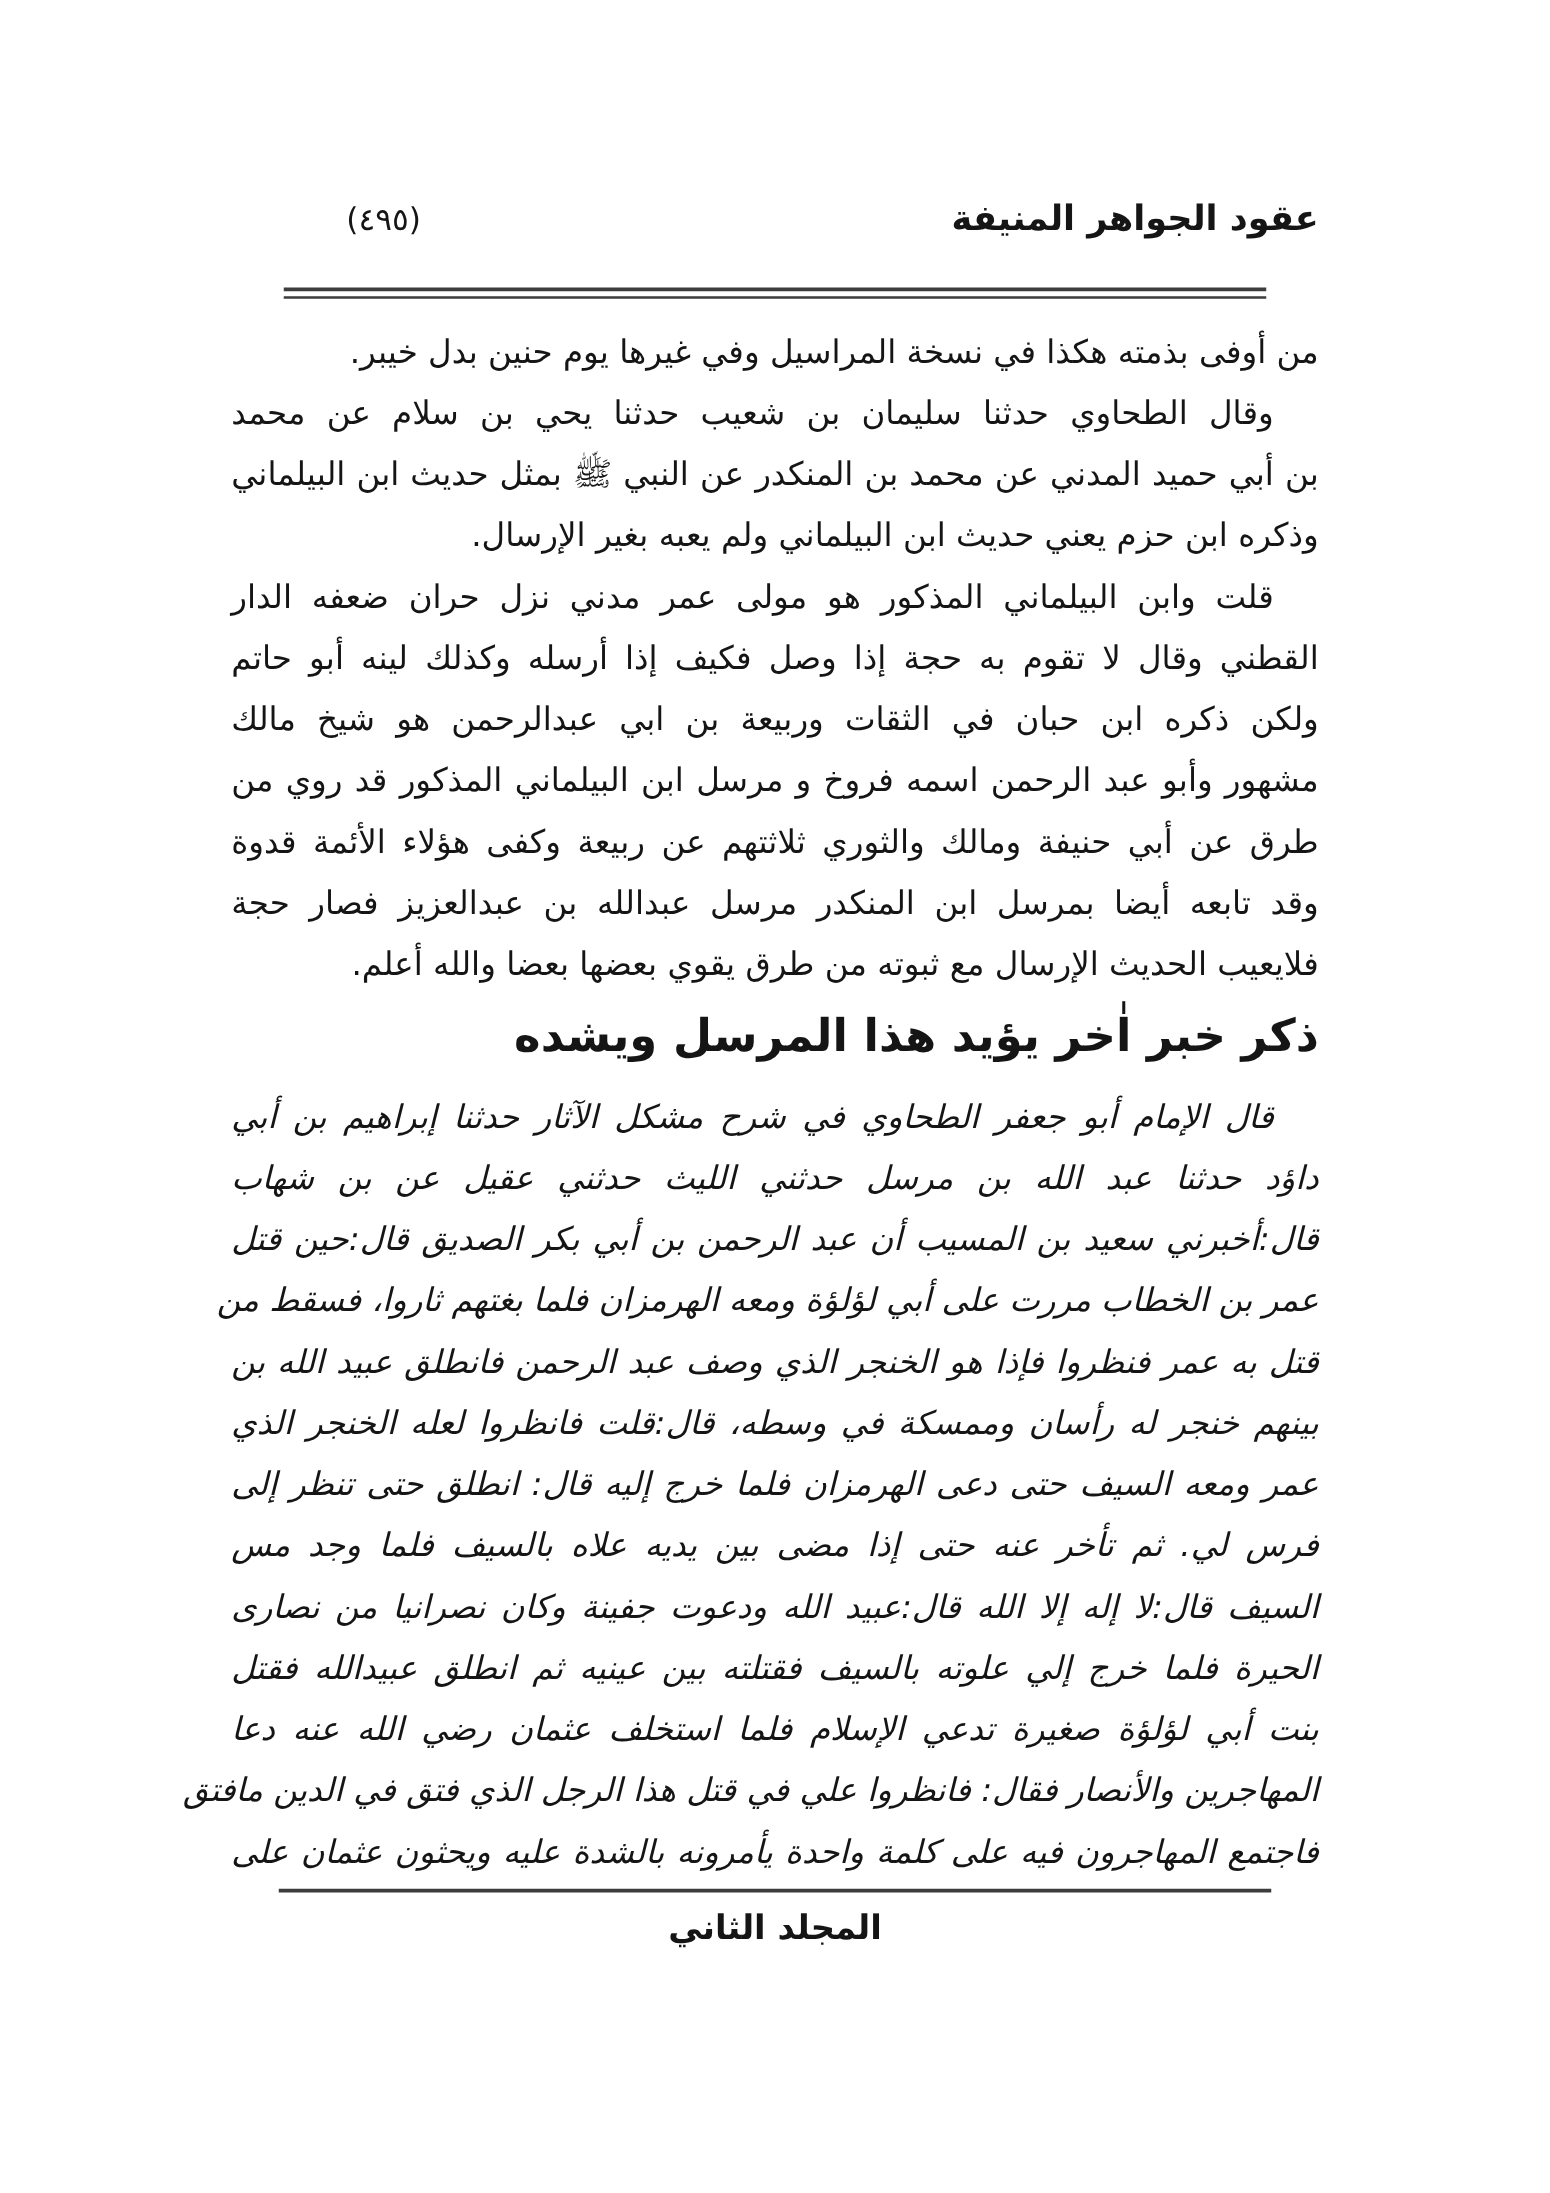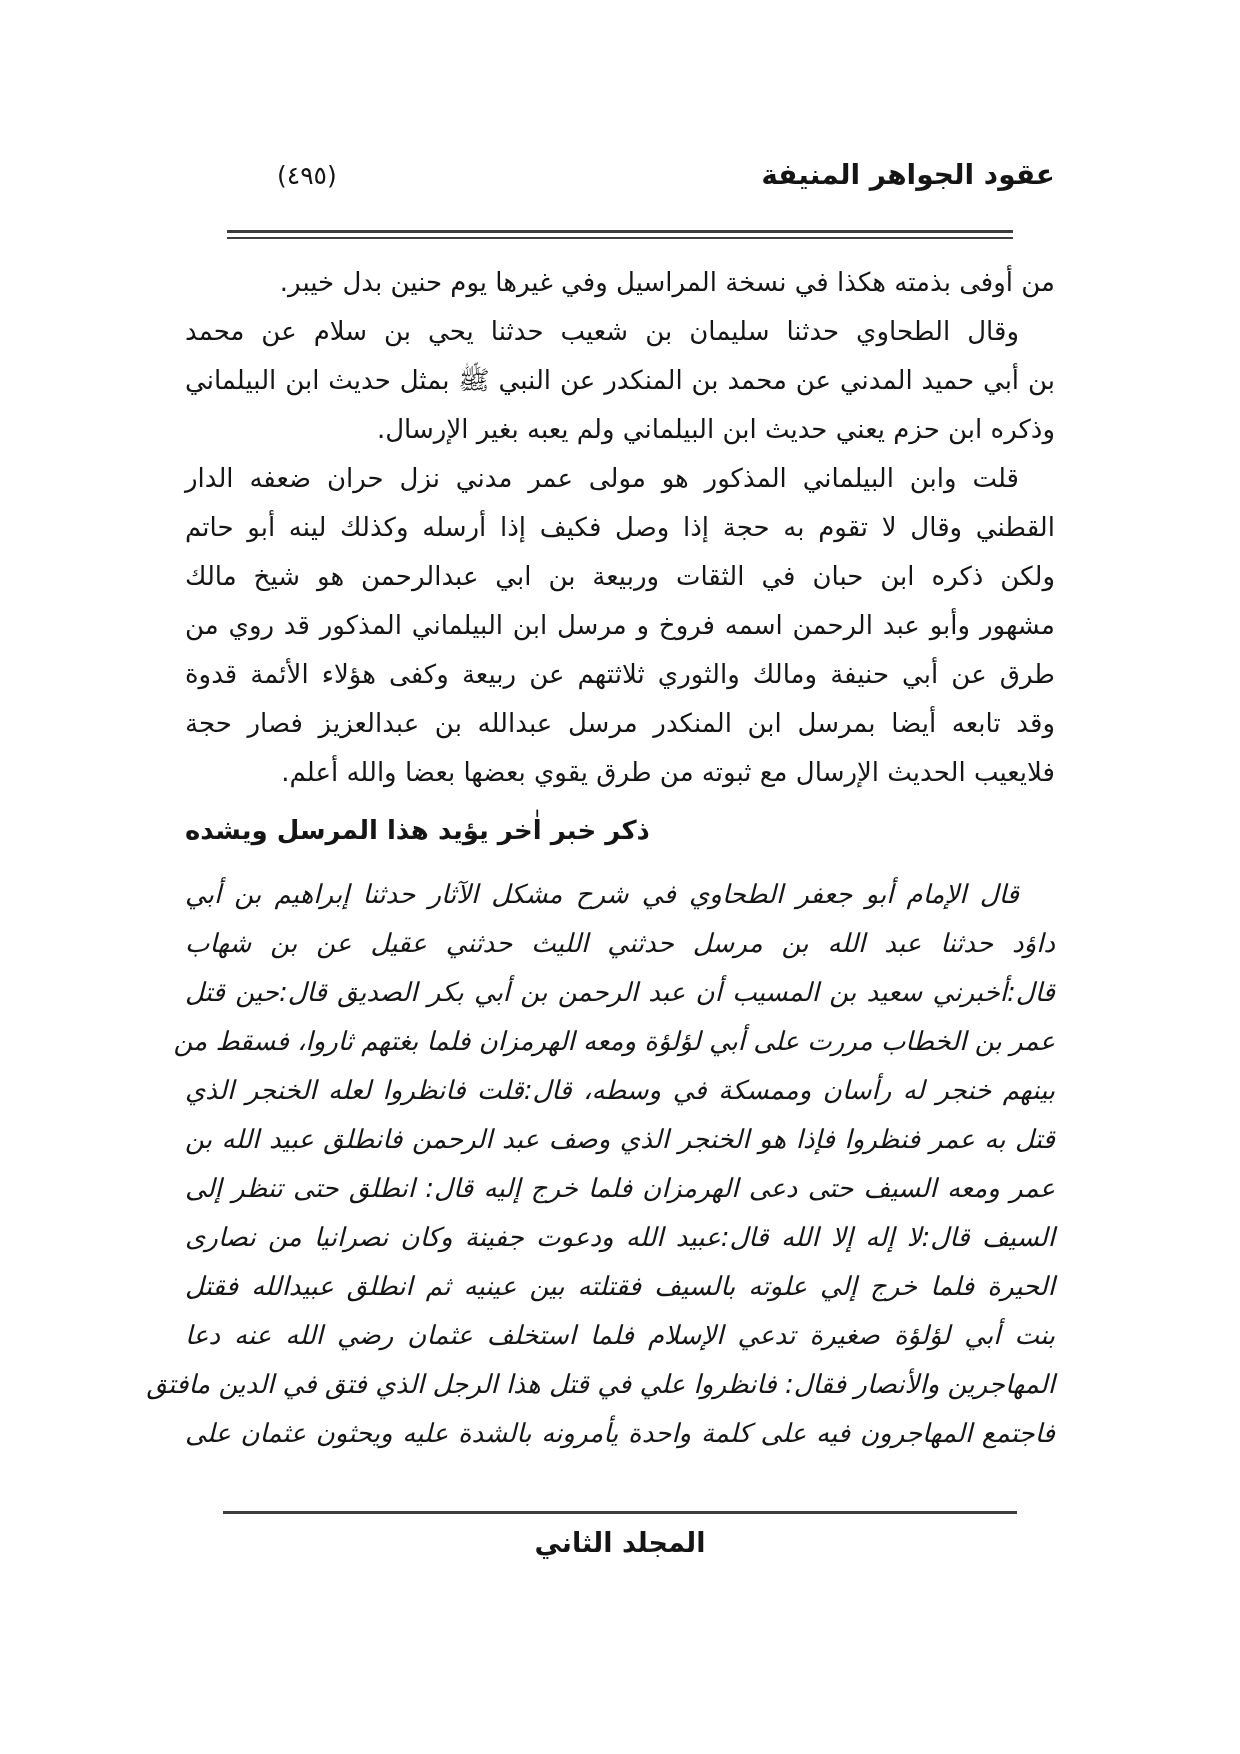--- a/index.html
+++ b/index.html
@@ -75,23 +75,23 @@
     text-align-last: right;
   }
   .bline.indent {
     padding-right: 36px;
   }
   .section-heading {
     position: absolute;
     top: 798px;
     left: 0;
     width: 100%;
-    text-align: left;
+    text-align: right;
     font-weight: bold;
-    font-size: 26px;
+    font-size: 36px;
     line-height: 64px;
     letter-spacing: -1px;
   }
   .rule-single {
     position: absolute;
     top: 1511px;
     left: 38px;
     right: 38px;
     border-top: 3px solid #3d3d3d;
   }
@@ -133,23 +133,24 @@
         <div class="bline end">فلايعيب الحديث الإرسال مع ثبوته من طرق يقوي بعضها بعضا والله أعلم.</div>
       </div>
 
     <div class="section-heading">ذكر خبر اٰخر يؤيد هذا المرسل ويشده</div>
 
     <div class="body-block body-b">
         <div class="bline indent">قال الإمام أبو جعفر الطحاوي في شرح مشكل الآثار حدثنا إبراهيم بن أبي</div>
         <div class="bline">داؤد حدثنا عبد الله بن مرسل حدثني الليث حدثني عقيل عن بن شهاب</div>
         <div class="bline">قال:أخبرني سعيد بن المسيب أن عبد الرحمن بن أبي بكر الصديق قال:حين قتل</div>
         <div class="bline">عمر بن الخطاب مررت على أبي لؤلؤة ومعه الهرمزان فلما بغتهم ثاروا، فسقط من</div>
+        <div class="bline">قتل به عمر فنظروا فإذا هو الخنجر الذي وصف عبد الرحمن فانطلق عبيد الله بن</div>
         <div class="bline">بينهم خنجر له رأسان وممسكة في وسطه، قال:قلت فانظروا لعله الخنجر الذي</div>
-        <div class="bline">قتل به عمر فنظروا فإذا هو الخنجر الذي وصف عبد الرحمن فانطلق عبيد الله بن</div>
         <div class="bline">عمر ومعه السيف حتى دعى الهرمزان فلما خرج إليه قال: انطلق حتى تنظر إلى</div>
+        <div class="bline">فرس لي. ثم تأخر عنه حتى إذا مضى بين يديه علاه بالسيف فلما وجد مس</div>
         <div class="bline">السيف قال:لا إله إلا الله قال:عبيد الله ودعوت جفينة وكان نصرانيا من نصارى</div>
         <div class="bline">الحيرة فلما خرج إلي علوته بالسيف فقتلته بين عينيه ثم انطلق عبيدالله فقتل</div>
         <div class="bline">بنت أبي لؤلؤة صغيرة تدعي الإسلام فلما استخلف عثمان رضي الله عنه دعا</div>
         <div class="bline">المهاجرين والأنصار فقال: فانظروا علي في قتل هذا الرجل الذي فتق في الدين مافتق</div>
         <div class="bline">فاجتمع المهاجرون فيه على كلمة واحدة يأمرونه بالشدة عليه ويحثون عثمان على</div>
       </div>
 
     <div class="rule-single"></div>
 
     <div class="footer-text">المجلد الثاني</div>

